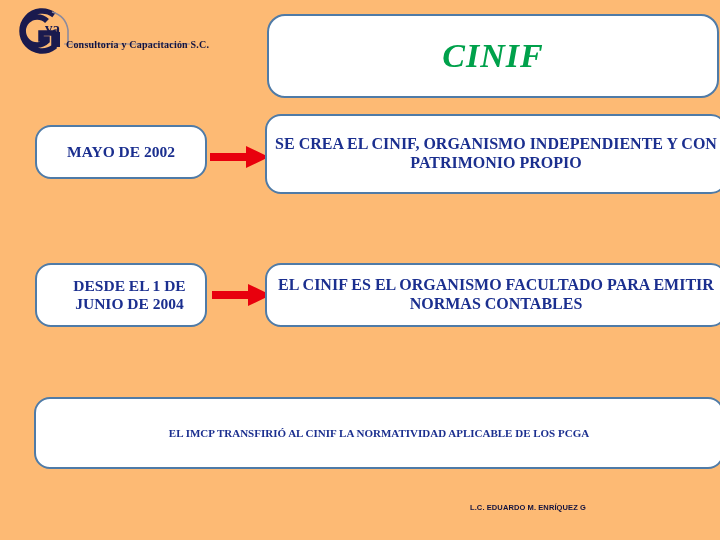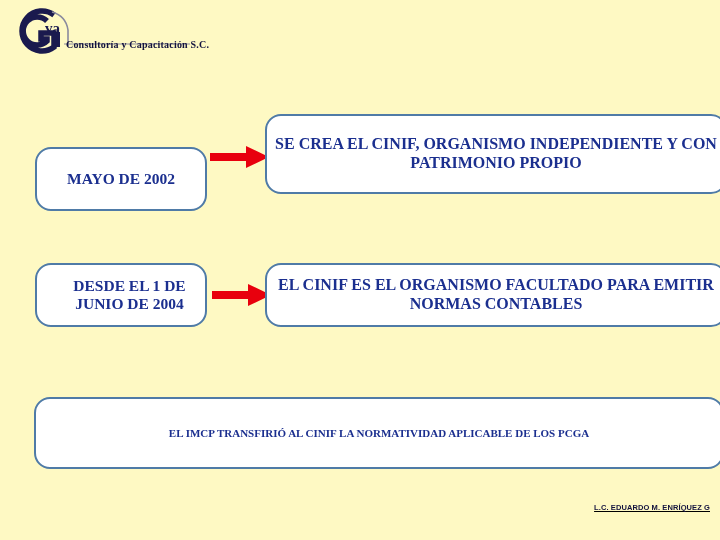--- a/index.html
+++ b/index.html
@@ -13,21 +13,21 @@
     position: relative;
     overflow: hidden;
     font-family: "Liberation Serif", "DejaVu Serif", serif;
   }
 
   .slide {
     position: absolute;
     left: 0; top: 0;
     width: 720px;
     height: 540px;
-    background: #fef9c3;
+    background: #fdba74;
   }
 
   
   .logo {
     position: absolute;
     left: 8px;
     top: 6px;
     width: 185px;
     height: 50px;
   }
@@ -77,22 +77,21 @@
     font-style: italic;
     font-size: 34px;
     letter-spacing: 1px;
   }
 
   
   #box-date-1 {
     left: 35px;
     top: 125px;
     width: 172px;
-    height: 64px;
-    margin-top: 22px;
+    height: 54px;
   }
   #box-date-1 .txt { font-size: 15.5px; }
 
   #box-desc-1 {
     left: 265px;
     top: 114px;
     width: 462px;
     height: 80px;
   }
   #box-desc-1 .txt { font-size: 16px; }
@@ -129,22 +128,21 @@
   }
   #arrow-1 { left: 208px; top: 143px; width: 64px; height: 28px; }
   #arrow-2 { left: 210px; top: 281px; width: 64px; height: 28px; }
 
   
   .footer {
     position: absolute;
     left: 470px;
     top: 503px;
     width: 240px;
-    text-align: right;
-    text-decoration: underline;
+    text-align: left;
   }
   .footer-name {
     font-family: "Liberation Sans", "DejaVu Sans", sans-serif;
     font-size: 7.5px;
     font-weight: bold;
     color: #12123e;
     letter-spacing: 0.1px;
     line-height: 1.25;
   }
   .footer-email {
@@ -164,20 +162,23 @@
     <svg width="185" height="50" viewBox="0 0 185 50">
       <path d="M46 9 A20 20 0 1 0 46 41 L46 41 L46 27 L33 27 L33 33 L39 33 L39 35 A14 14 0 1 1 39 15" fill="none" stroke="#1a1a4e" stroke-width="5.5" stroke-linecap="butt"></path>
       <path d="M44 6 Q58 10 60 24 L60 40" fill="none" stroke="#8a8a9e" stroke-width="1.6"></path>
       <path d="M46 26 L52 26 L52 41 L46 41 Z" fill="#1a1a4e"></path>
       <text x="37" y="27" font-family="Liberation Serif, DejaVu Serif, serif" font-size="15" font-weight="bold" fill="#1a1a4e">va</text>
       <line x1="56" y1="38" x2="182" y2="38" stroke="#8a8a9e" stroke-width="1"></line>
     </svg>
     <div class="logo-tagline">Consultoría y Capacitación S.C.</div>
   </div>
 
+  <div class="rbox" id="title-box">
+    <div class="txt">CINIF</div>
+  </div>
 
   <div class="rbox" id="box-date-1">
     <div class="txt">MAYO DE 2002</div>
   </div>
 
   <div class="arrow" id="arrow-1">
     <svg width="64" height="28" viewBox="0 0 64 28">
       <path d="M2 10 L38 10 L38 3 L61 14 L38 25 L38 18 L2 18 Z" fill="#E8000D"></path>
     </svg>
   </div>

